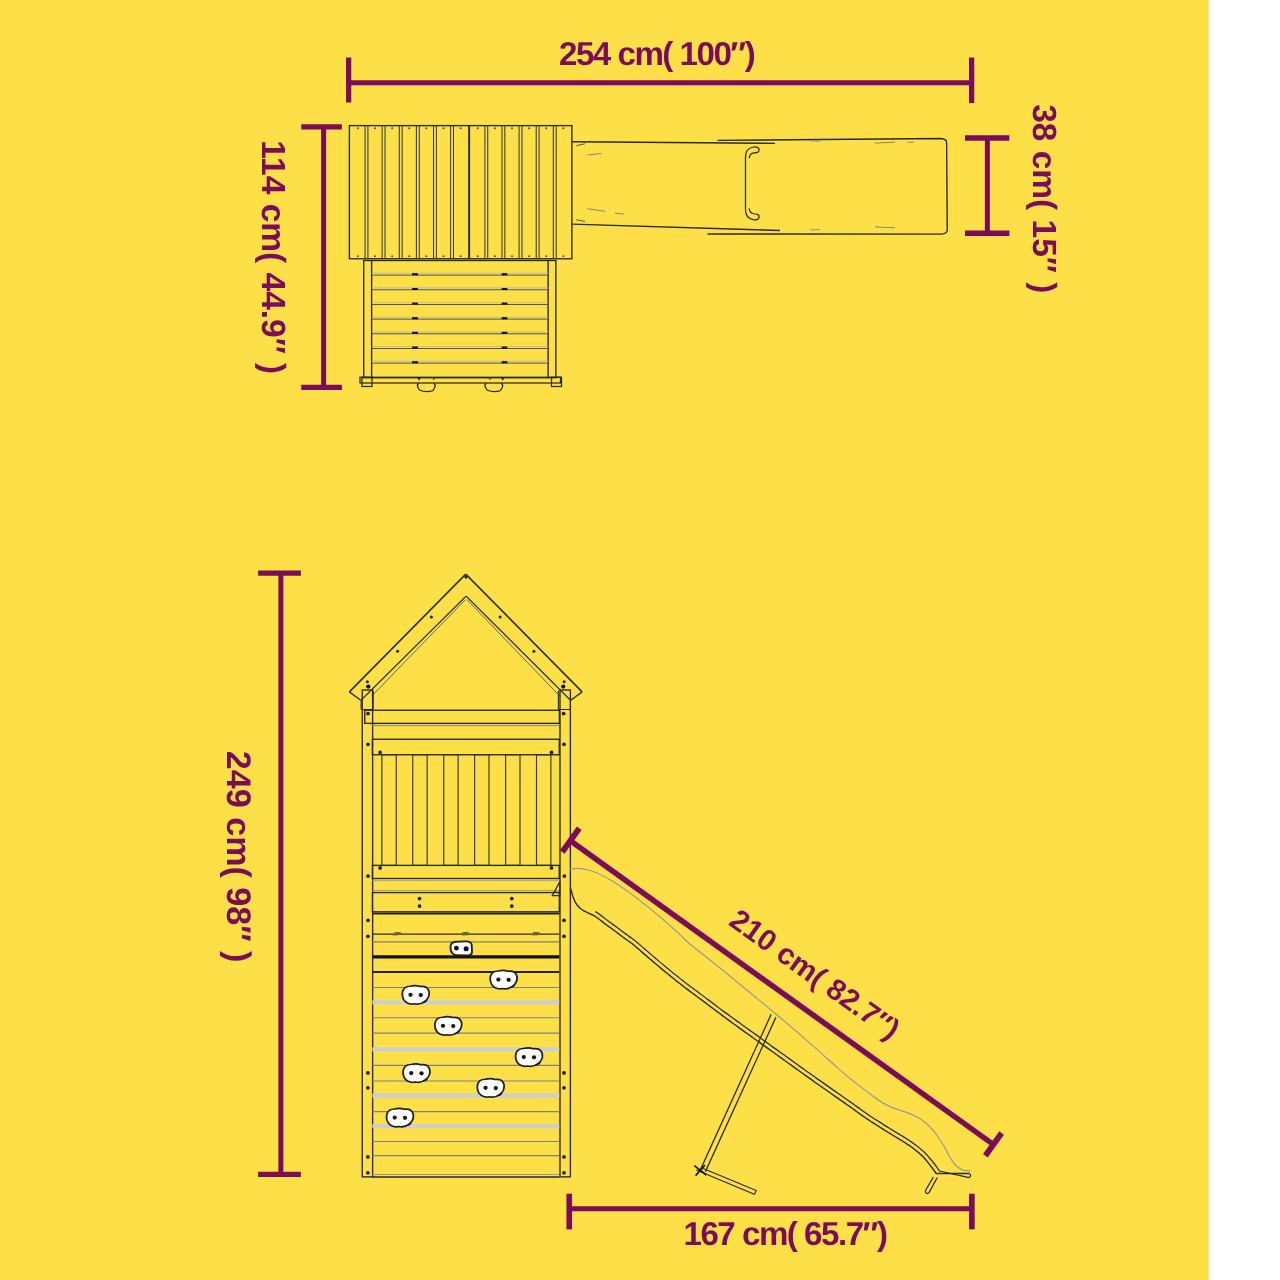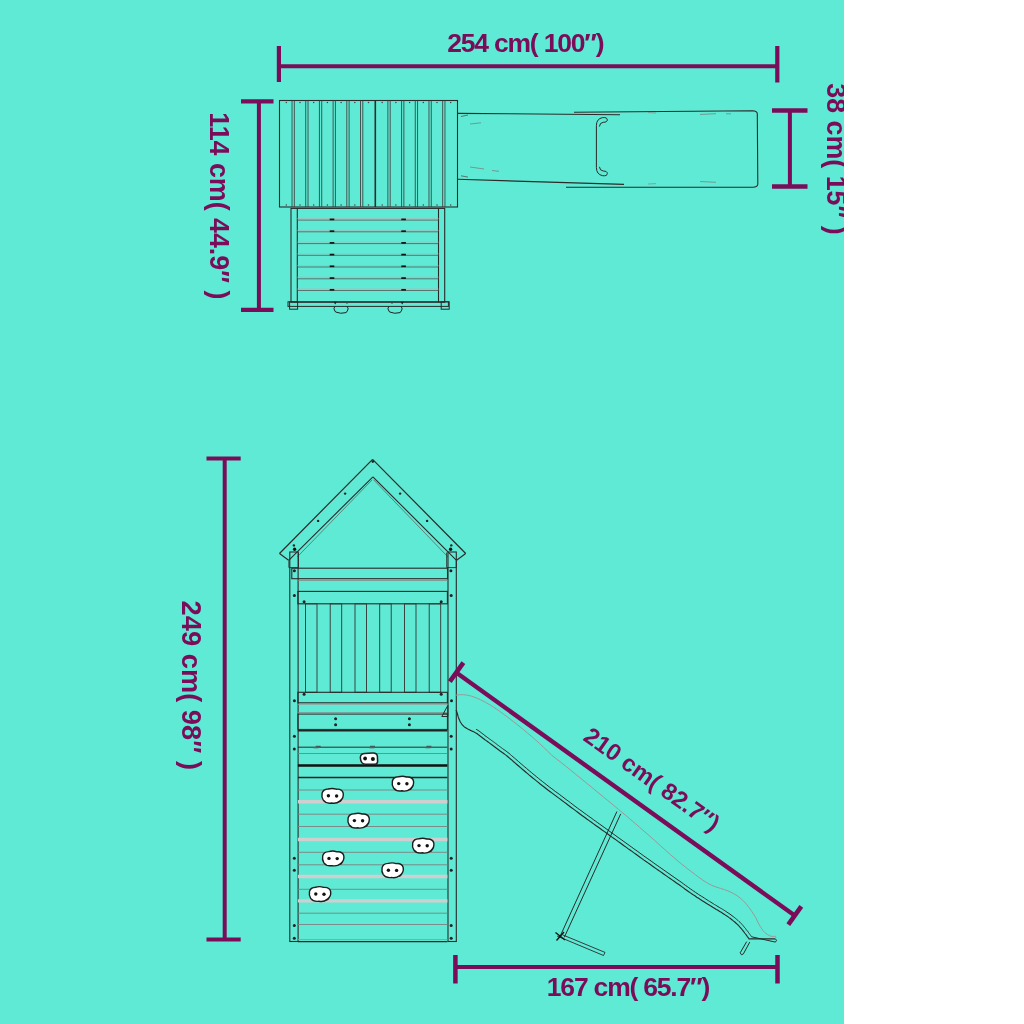--- a/index.html
+++ b/index.html
@@ -1,16 +1,16 @@
 <!DOCTYPE html>
 <html><head>
 <meta charset="utf-8">
 <style>
   html,body{margin:0;padding:0;background:#ffffff;}
-  .wrap{width:844px;height:1024px;position:relative;overflow:hidden;background:#5eead4;}
+  .wrap{width:967px;height:1024px;position:relative;overflow:hidden;background:#fde047;}
   text{font-family:"Liberation Sans",sans-serif;font-weight:bold;fill:#7b0c59;}
 </style>
 </head>
 <body>
 <div class="wrap">
 <svg width="1024" height="1024" viewBox="0 0 1024 1024" xmlns="http://www.w3.org/2000/svg">
 
 <g stroke="#7b0c59" stroke-width="4" fill="none">
   <line x1="278.9" y1="66.2" x2="777.3" y2="66.2"></line>
   <line x1="278.9" y1="46" x2="278.9" y2="82" stroke-width="4.2"></line>

